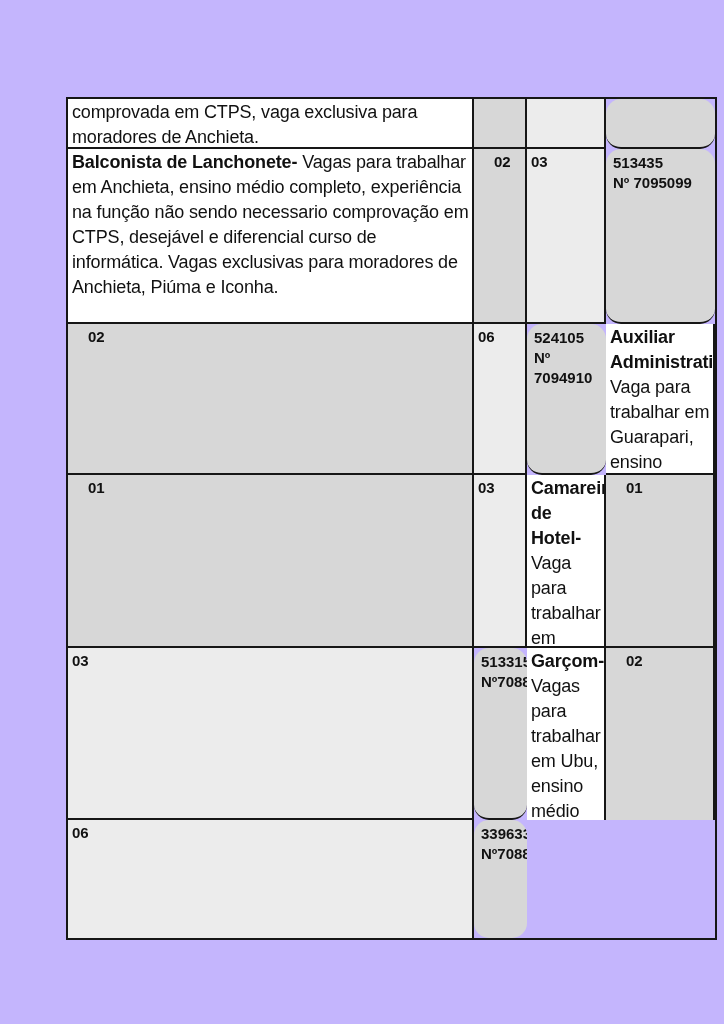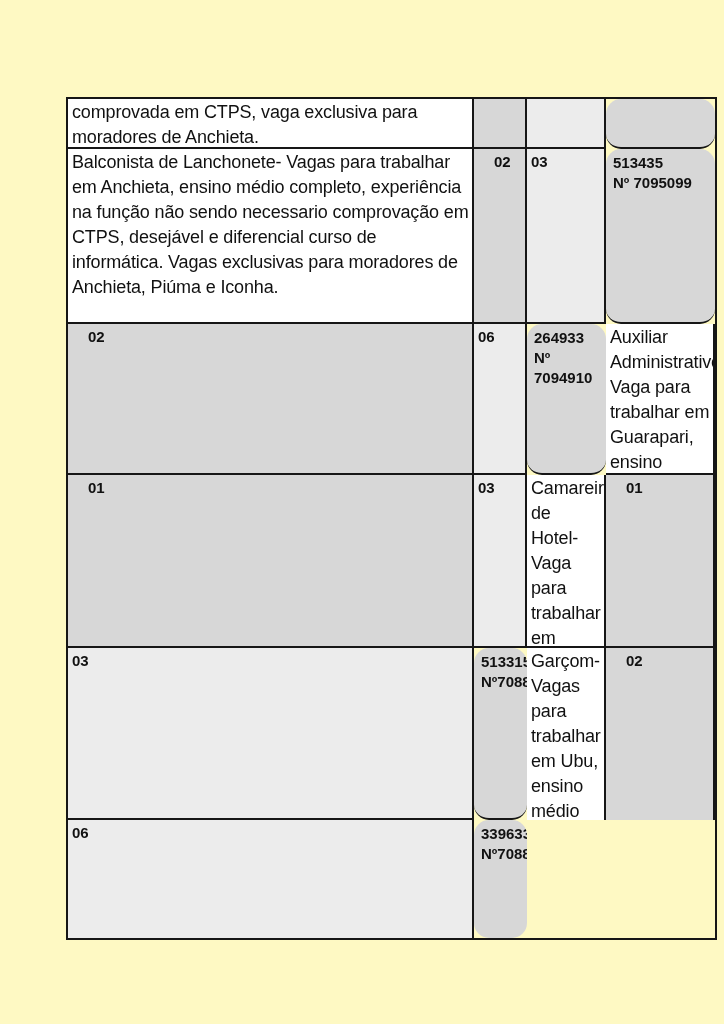--- a/index.html
+++ b/index.html
@@ -4,21 +4,21 @@
 <style>
   html, body {
     margin: 0;
     padding: 0;
     background: #ffffff;
   }
   .page {
     position: relative;
     width: 724px;
     height: 1024px;
-    background: #fef9c3;
+    background: #c4b5fd;
     font-family: "Liberation Sans", sans-serif;
     color: #111111;
   }
   .job-table {
     position: absolute;
     left: 66px;
     top: 97px;
     width: 651px;
     border: 2px solid #161616;
     box-sizing: border-box;
@@ -34,21 +34,21 @@
   }
   .cell.last-col { border-right: none; border-radius: 15px; }
 
   .cell.desc {
     background: #ffffff;
     padding: 1px 2px 0 4px;
     font-size: 18px;
     line-height: 25px;
     letter-spacing: -0.15px;
   }
-  .cell.desc .job-title { font-weight: normal; margin-top: 20px; }
+  .cell.desc .job-title { font-weight: bold; margin-top: 20px; }
 
   .cell.numa {
     background: #d7d7d7;
     font-weight: bold;
     font-size: 15px;
     line-height: 20px;
     padding: 3px 0 0 20px;
   }
   .cell.numb {
     background: #ececec;
@@ -83,21 +83,21 @@
     <div class="cell numa">02</div>
     <div class="cell numb">03</div>
     <div class="cell code last-col">
         <div>513435</div>
         <div>Nº 7095099</div>
       </div>
 
     <div class="cell numa">02</div>
     <div class="cell numb">06</div>
     <div class="cell code last-col">
-        <div>264933</div>
+        <div>524105</div>
         <div>Nº 7094910</div>
       </div>
 
     <div class="cell desc"><span class="job-title">Auxiliar Administrativo-</span><span> Vaga para trabalhar em Guarapari, ensino médio completo, experiência na função comprovada em ctps em áreas administrativas e afins, indispensável domínio do pacote Office. Vaga exclusiva para moradores de Guarapari.</span></div>
     <div class="cell numa">01</div>
     <div class="cell numb">03</div>
 
     <div class="cell desc"><span class="job-title">Camareira de Hotel-</span><span> Vaga para trabalhar em Guarapari, ensino médio completo, experiência na função comprovada em ctps em áreas administrativas e afins, indispensável domínio do pacote Office. Vaga exclusiva para moradores de Guarapari.</span></div>
     <div class="cell numa">01</div>
     <div class="cell numb">03</div>

